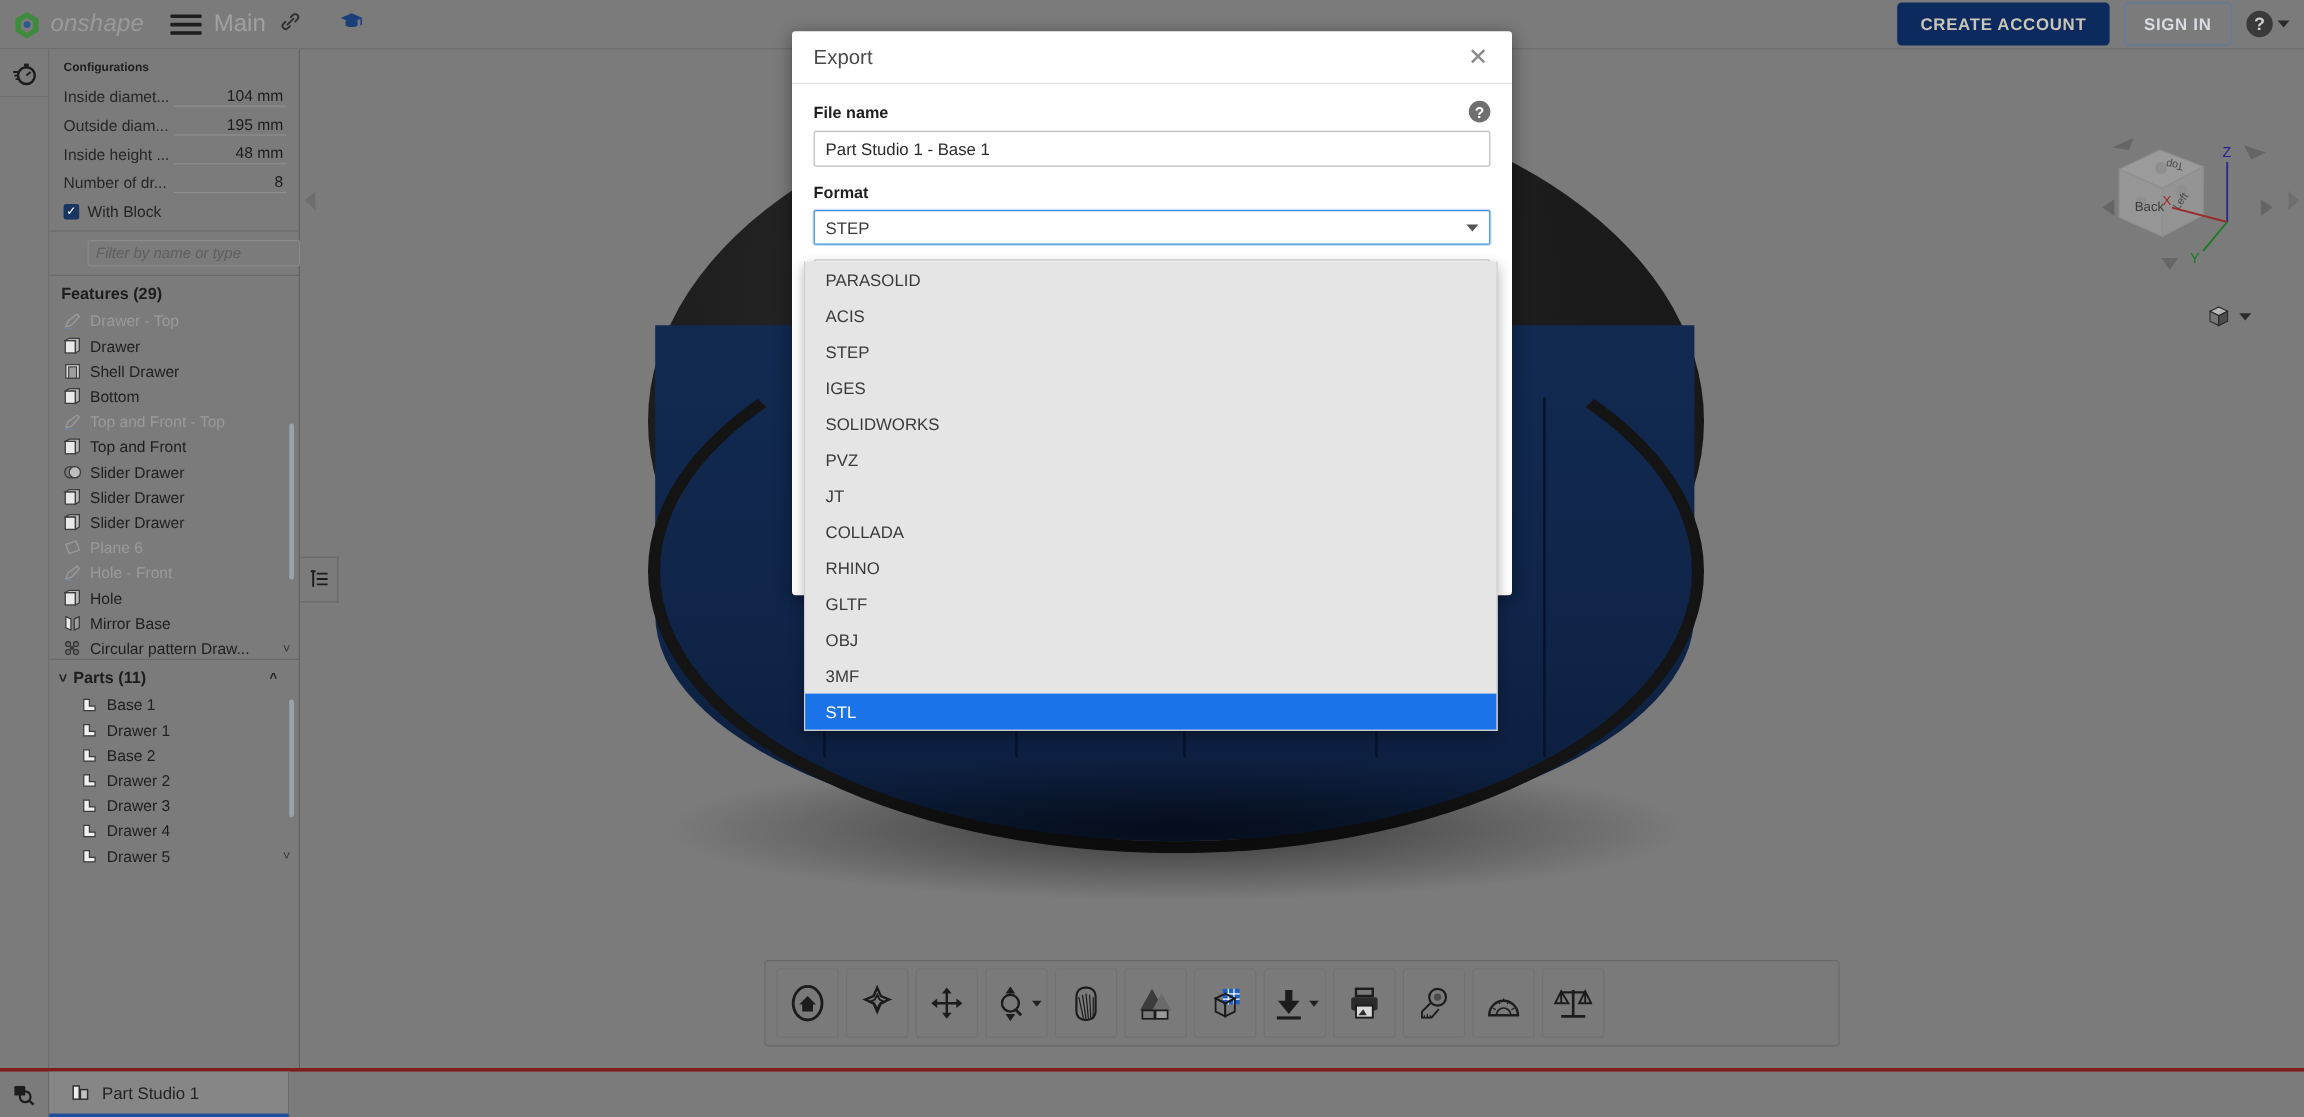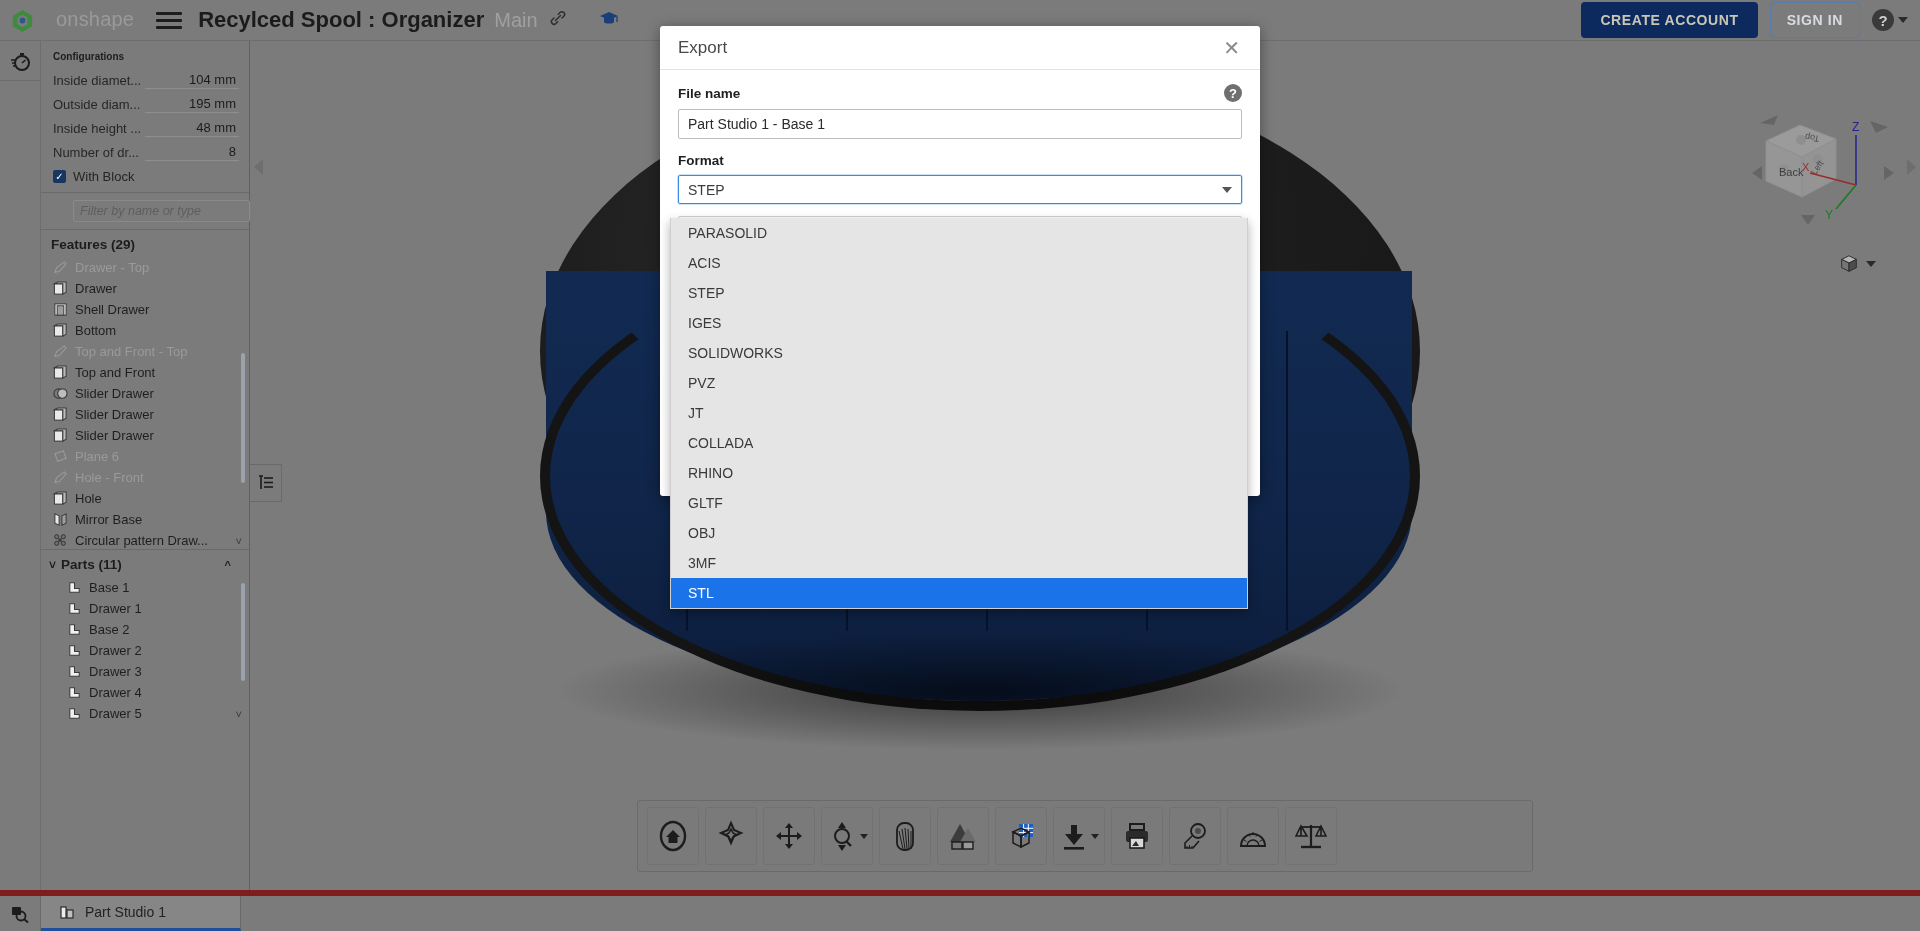--- a/index.html
+++ b/index.html
@@ -16,21 +16,21 @@
   }
 
   
   .topbar {
     position: absolute; left: 0; top: 0;
     width: 1920px; height: 41px;
     background: #7b7b7b;
     display: flex; align-items: center;
     border-bottom: 1px solid #6e6e6e;
   }
-  .brand { display: flex; margin-left: 10px; gap: 21px; }
+  .brand { display: flex; align-items: center; margin-left: 10px; gap: 7px; font-style: italic; }
   .brand-logo { width: 25px; height: 25px; position: relative; }
   .brand-text { font-size: 20px; color: #9a9a9a; letter-spacing: .2px; font-weight: 400; }
   .hamburger {
     margin-left: 22px; width: 26px; height: 22px;
     display: flex; flex-direction: column; justify-content: center; gap: 4px;
     cursor: pointer;
   }
   .hamburger span { display: block; height: 3px; background: #1d1d1d; border-radius: 1px; }
   .doc-title {
     margin-left: 16px; font-size: 22px; font-weight: bold; color: #1b1b1b;
@@ -202,21 +202,21 @@
     display: flex; align-items: center; justify-content: center; gap: 3px;
     border: 1px solid #727272; border-radius: 3px; cursor: pointer;
     background: transparent;
   }
   .tb-caret { width: 0; height: 0; border-left: 4px solid transparent;
     border-right: 4px solid transparent; border-top: 5px solid #222; }
 
   
   .bottom-tabs {
     position: absolute; left: 0; bottom: 0; width: 1920px; height: 41px;
-    background: #7b7b7b; border-top: 6px solid #7f1d1d;
+    background: #7b7b7b; border-top: 3px solid #7f1d1d;
     display: flex; align-items: stretch;
   }
   .tab-search {
     width: 41px; display: flex; align-items: center; justify-content: center;
     border-right: 1px solid #6a6a6a; cursor: pointer;
   }
   .tab {
     display: flex; align-items: center; gap: 9px;
     padding: 0 18px; font-size: 14px; color: #232323;
     border-right: 1px solid #6a6a6a; cursor: pointer; min-width: 200px;
@@ -480,21 +480,20 @@
         <polygon points="13,7 18,10 18,17 13,20 8,17 8,10" fill="#7b7b7b"></polygon>
         <circle cx="13" cy="13" r="3" fill="#2a5a8c"></circle>
       </svg>
       <span class="brand-text">onshape</span>
     </div>
     <div class="hamburger">
       <span></span>
         <span></span>
         <span></span>
     </div>
-    <div class="doc-title">Recylced Spool : Organizer</div>
     <div class="branch-name">Main</div>
     <div class="link-icon">
       <svg width="18" height="18" viewBox="0 0 18 18">
         <path d="M6.5,11.5 L11.5,6.5 M5,9 L3.2,10.8 a2.6,2.6 0 0,0 3.7,3.7 L8.7,12.7
                  M9.3,5.3 L11.1,3.5 a2.6,2.6 0 0,1 3.7,3.7 L13,9" fill="none" stroke="#2e2e2e" stroke-width="1.5" stroke-linecap="round"></path>
       </svg>
     </div>
     <div class="cap-icon">
       <svg width="20" height="18" viewBox="0 0 20 18">
         <polygon points="10,3 19,7 10,11 1,7" fill="#1b3f78"></polygon>

